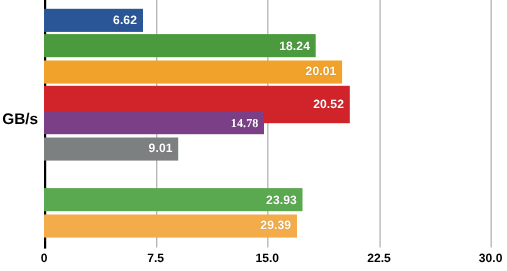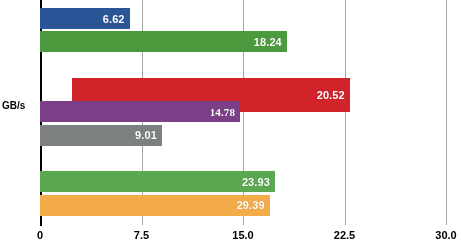--- a/index.html
+++ b/index.html
@@ -75,21 +75,21 @@
     white-space: nowrap;
     text-shadow: 0 0 1px rgba(0,0,0,0.25);
   }
   
   .y-axis-title {
     position: absolute;
     left: 2px;
     top: 100px;
     width: 36px;
     text-align: left;
-    font-size: 10px;
+    font-size: 14px;
     font-weight: bold;
     color: #000000;
     font-family: "Liberation Sans", sans-serif;
   }
   
   .x-axis {
     position: absolute;
     left: 40px;
     top: 219px;
     width: 406px;
@@ -137,21 +137,26 @@
         <div class="bar-row" style="top: 8px; height: 21.1333px;">
           <div class="bar" style="width: 89.5907px; background: rgb(42, 85, 150);">
             <span class="bar-label" style="color: rgb(255, 255, 255); margin-left: 37px;">6.62</span>
           </div>
         </div>
         <div class="bar-row" style="top: 31.3333px; height: 21.1333px;">
           <div class="bar" style="width: 246.848px; background: rgb(75, 154, 62);">
             <span class="bar-label" style="color: rgb(255, 255, 255);">18.24</span>
           </div>
         </div>
-        <div class="bar-row" style="top: 78px; height: 34px; padding-left: 32px;">
+        <div class="bar-row" style="top: 54.6667px; height: 21.1333px;">
+          <div class="bar" style="width: 270.802px; background: rgb(240, 162, 42);">
+            <span class="bar-label" style="color: rgb(255, 255, 255);">20.01</span>
+          </div>
+        </div>
+        <div class="bar-row" style="top: 78px; height: 34px;">
           <div class="bar" style="width: 277.704px; background: rgb(209, 35, 42);">
             <span class="bar-label" style="color: rgb(255, 255, 255);">20.52</span>
           </div>
         </div>
         <div class="bar-row" style="top: 101.333px; height: 21.1333px;">
           <div class="bar" style="width: 200.023px; background: rgb(123, 63, 135);">
             <span class="bar-label" style="color: rgb(255, 255, 255); font-family: Liberation Serif, serif;">14.78</span>
           </div>
         </div>
         <div class="bar-row" style="top: 124.667px; height: 21.1333px;">

